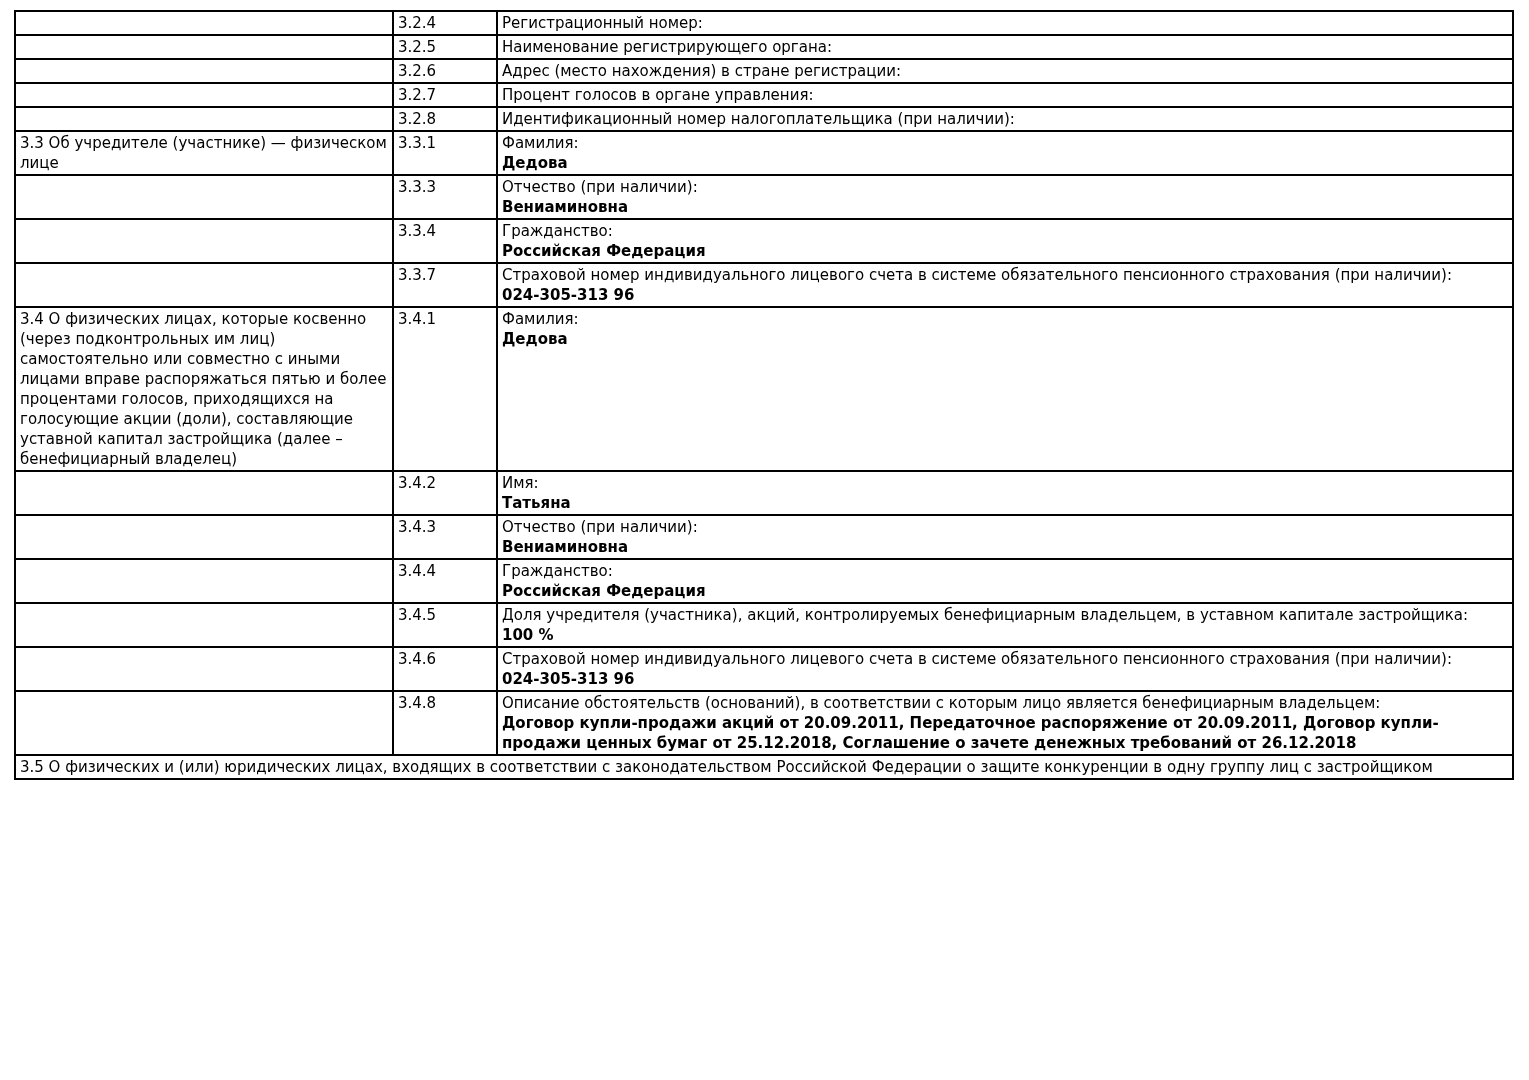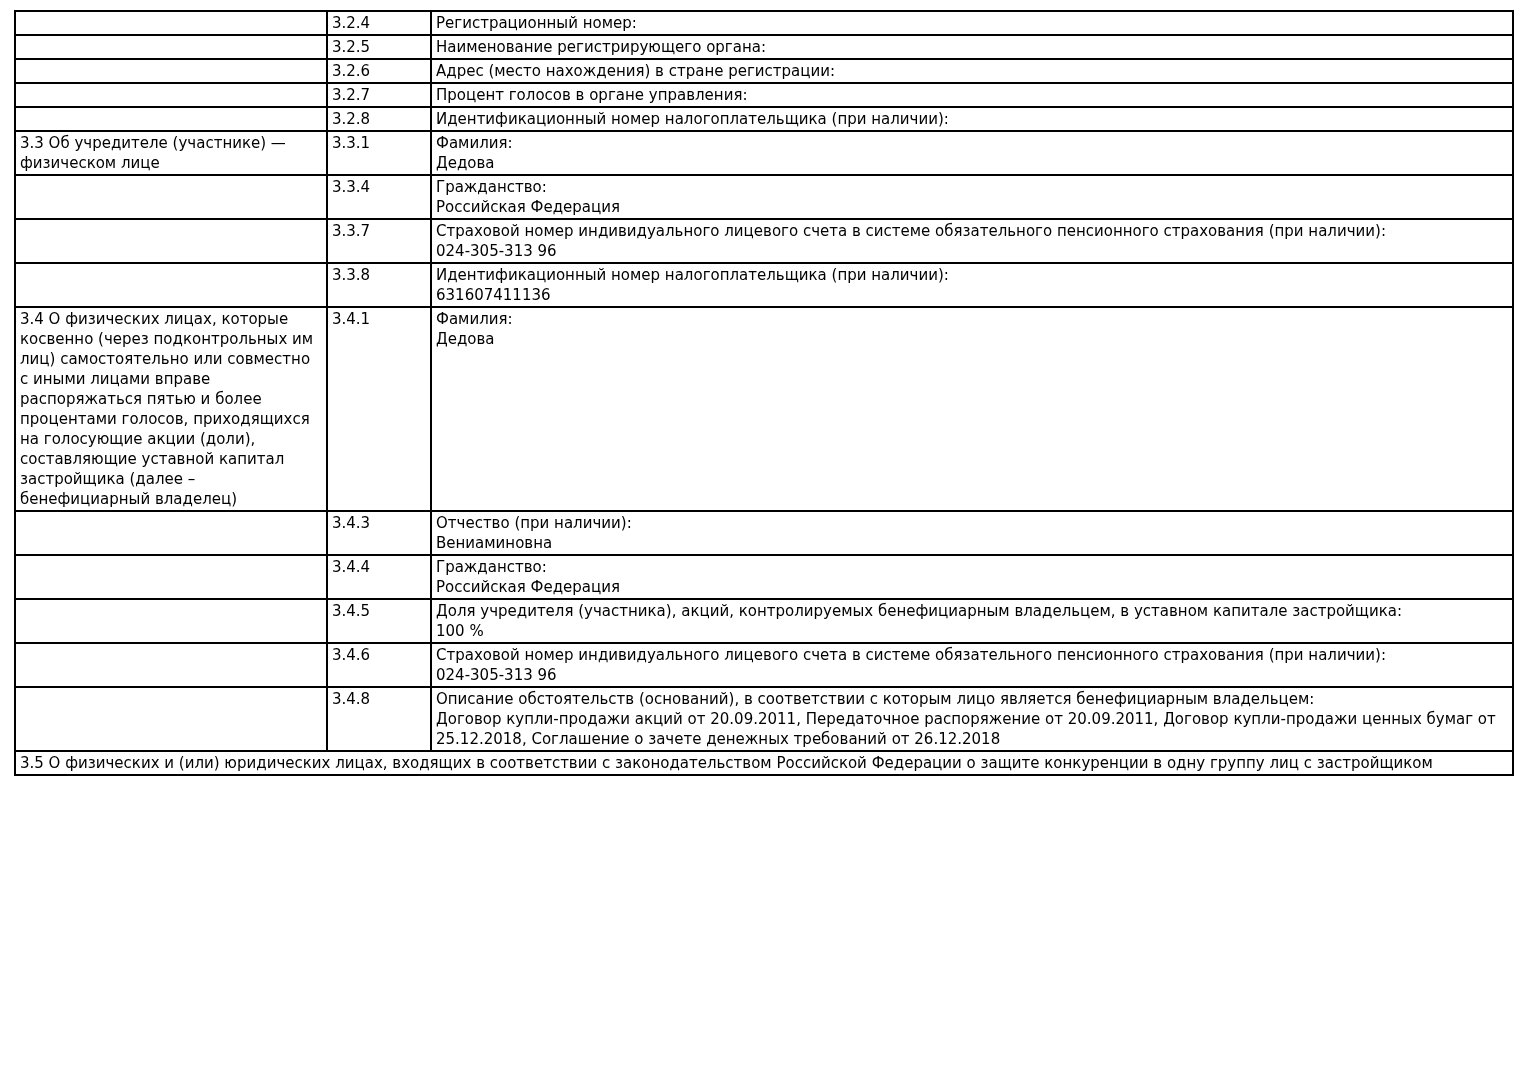--- a/index.html
+++ b/index.html
@@ -20,33 +20,33 @@
     table-layout: fixed;
   }
   table.decl td {
     border: 2px solid #000000;
     padding: 1px 4px;
     line-height: 20px;
     vertical-align: top;
     word-wrap: break-word;
   }
   td.col-section {
-    width: 312px;
+    width: 378px;
     vertical-align: top;
   }
   td.col-num {
     width: 104px;
     vertical-align: middle;
   }
   td.col-content {
     vertical-align: middle;
     margin-top: 18px;
   }
   .field-label { font-weight: normal; }
-  .field-value { font-weight: normal; }
+  .field-value { font-weight: bold; }
   .field-value:empty { display: none; }
   td.footer-cell { vertical-align: top; margin-top: 43px; }
 </style>
 </head>
 <body>
 
 <table class="decl">
   <tbody id="rows-body">
   <tr>
     <td class="col-section"></td>
@@ -96,20 +96,28 @@
   <tr>
     <td class="col-section">3.3 Об учредителе (участнике) — физическом лице</td>
     <td class="col-num">3.3.1</td>
     <td class="col-content">
       <div class="field-label">Фамилия:</div>
       <div class="field-value">Дедова</div>
     </td>
   </tr>
 
 
+  <tr>
+    <td class="col-section"></td>
+    <td class="col-num">3.3.3</td>
+    <td class="col-content">
+      <div class="field-label">Отчество (при наличии):</div>
+      <div class="field-value">Вениаминовна</div>
+    </td>
+  </tr>
 
   <tr>
     <td class="col-section"></td>
     <td class="col-num">3.3.4</td>
     <td class="col-content">
       <div class="field-label">Гражданство:</div>
       <div class="field-value">Российская Федерация</div>
     </td>
   </tr>
 
@@ -117,38 +125,38 @@
 
   <tr>
     <td class="col-section"></td>
     <td class="col-num">3.3.7</td>
     <td class="col-content">
       <div class="field-label">Страховой номер индивидуального лицевого счета в системе обязательного пенсионного страхования (при наличии):</div>
       <div class="field-value">024-305-313 96</div>
     </td>
   </tr>
 
-  <tr>
-    <td class="col-section"></td>
-    <td class="col-num">3.3.8</td>
-    <td class="col-content">
-      <div class="field-label">Идентификационный номер налогоплательщика (при наличии):</div>
-      <div class="field-value">631607411136</div>
-    </td>
-  </tr>
 
   <tr>
     <td class="col-section">3.4 О физических лицах, которые косвенно (через подконтрольных им лиц) самостоятельно или совместно с иными лицами вправе распоряжаться пятью и более процентами голосов, приходящихся на голосующие акции (доли), составляющие уставной капитал застройщика (далее – бенефициарный владелец)</td>
     <td class="col-num">3.4.1</td>
     <td class="col-content">
       <div class="field-label">Фамилия:</div>
       <div class="field-value">Дедова</div>
     </td>
   </tr>
 
+  <tr>
+    <td class="col-section"></td>
+    <td class="col-num">3.4.2</td>
+    <td class="col-content">
+      <div class="field-label">Имя:</div>
+      <div class="field-value">Татьяна</div>
+    </td>
+  </tr>
 
   <tr>
     <td class="col-section"></td>
     <td class="col-num">3.4.3</td>
     <td class="col-content">
       <div class="field-label">Отчество (при наличии):</div>
       <div class="field-value">Вениаминовна</div>
     </td>
   </tr>
 

